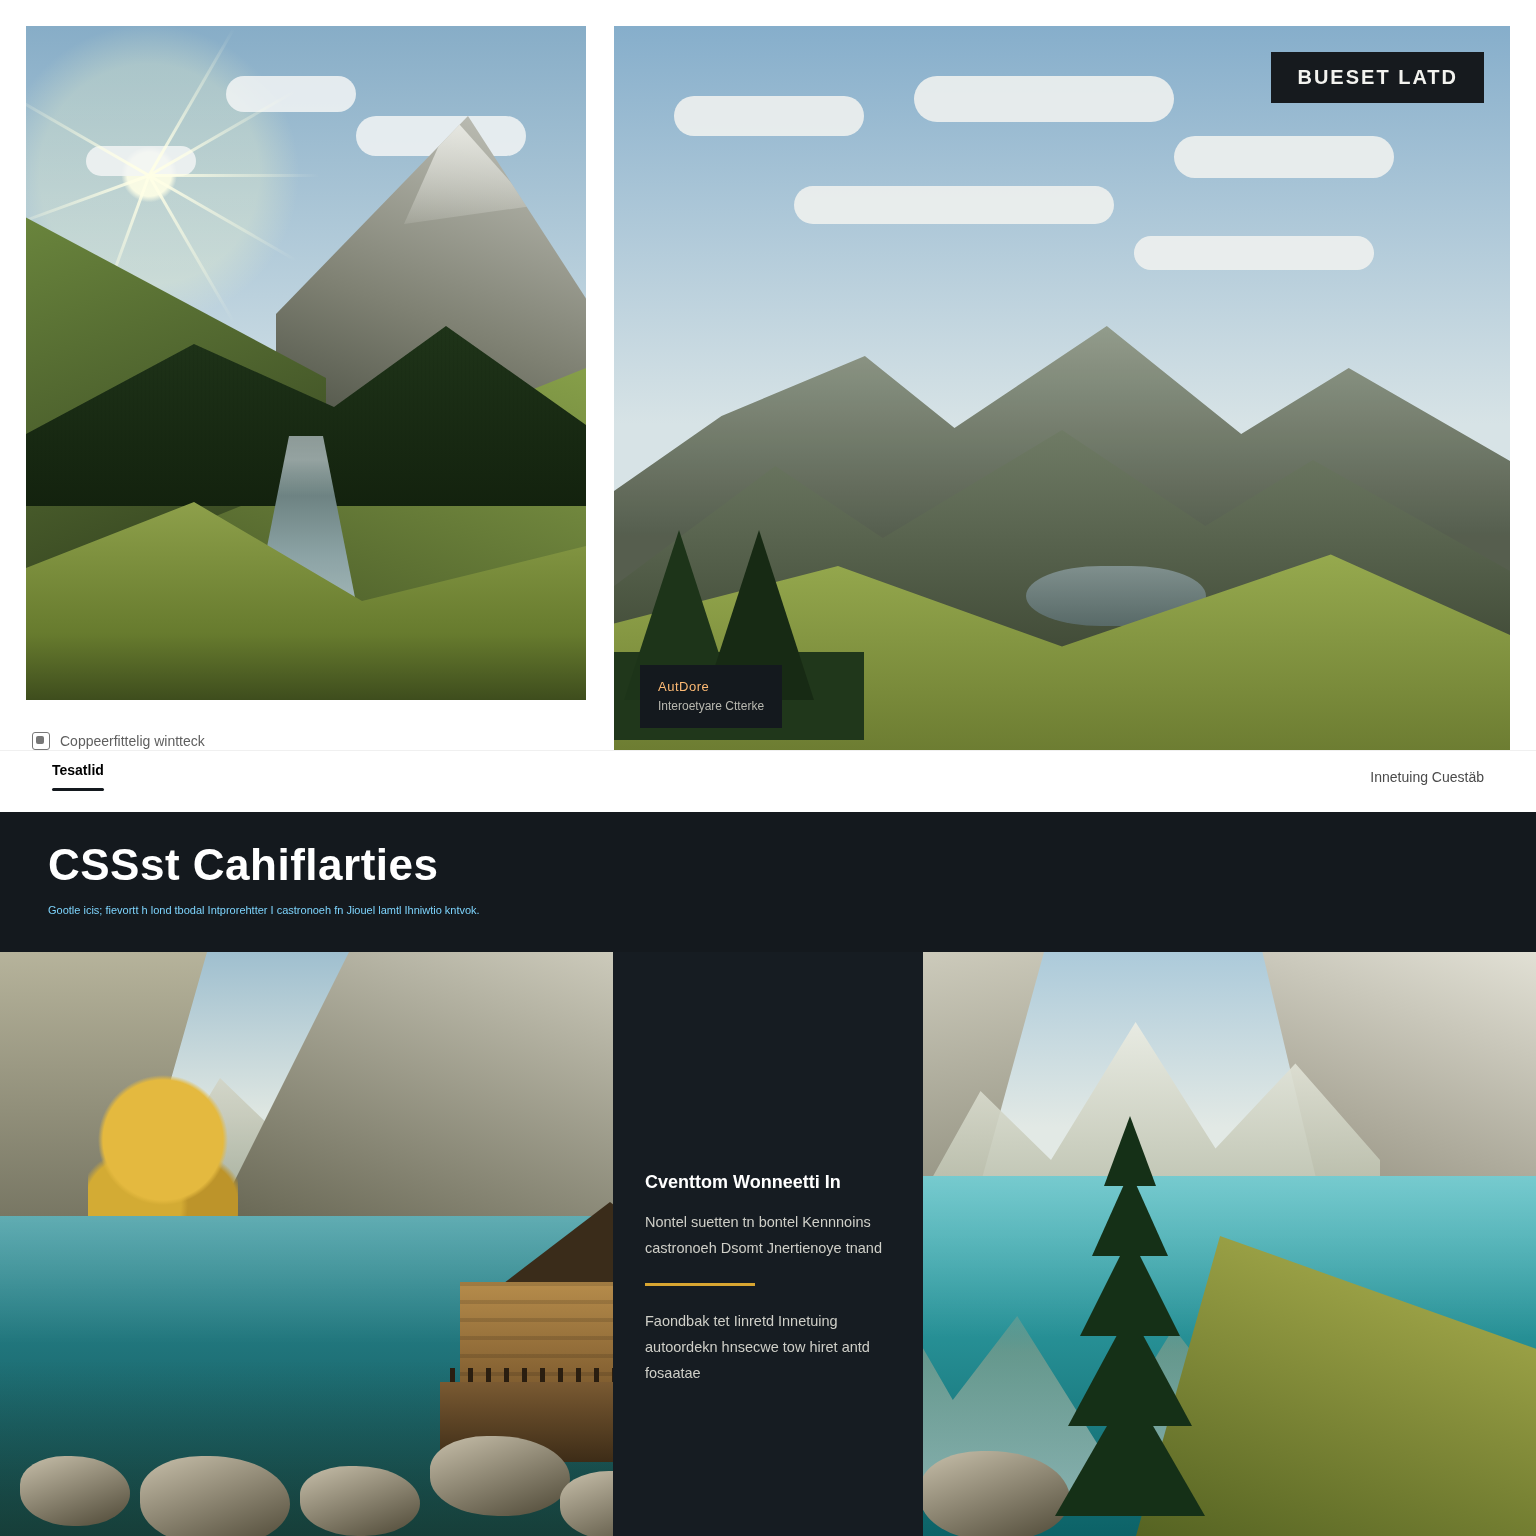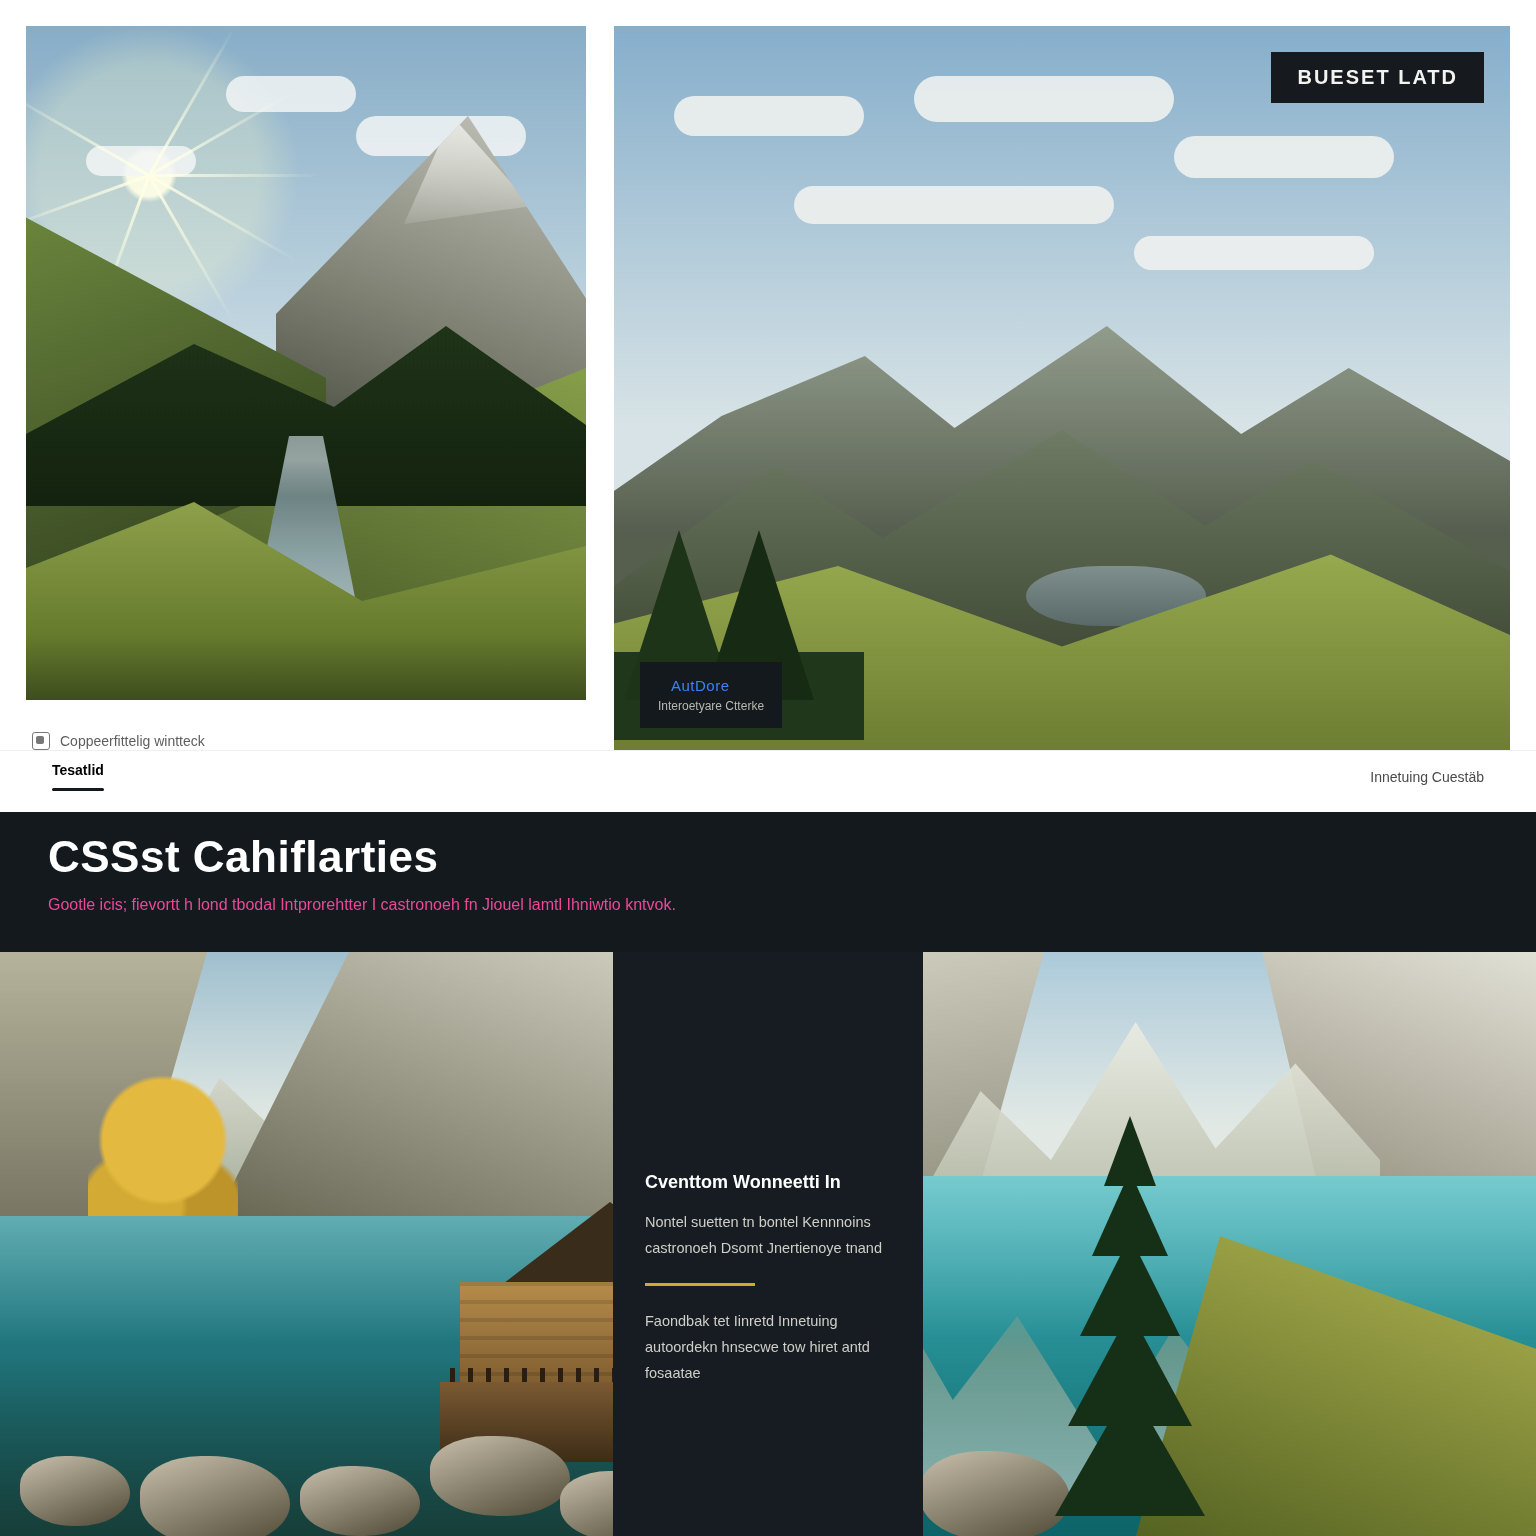--- a/index.html
+++ b/index.html
@@ -153,21 +153,21 @@
     background:#161a1e; color:#f3f3ef;
     padding:14px 26px; font-weight:600; letter-spacing:2px;
     font-size:20px;
   }
   .img2 .caption-dark{
     position:absolute; left:26px; bottom:22px;
     background:#14191e; color:#d8d8d2;
     padding:12px 18px; font-size:13px; line-height:1.55;
     max-width:260px;
   }
-  .img2 .caption-dark .line1{ color:#3b82f6; font-size:15px; letter-spacing:.5px;margin-left:13px; }
+  .img2 .caption-dark .line1{ color:#fdba74; font-size:13px; letter-spacing:.5px; }
   .img2 .caption-dark .line2{ font-size:12px; color:#b8b8b0; }
 
   
   .mid-bar{
     height:62px; background:#fff; display:flex; align-items:center;
     justify-content:space-between; padding:0 52px;
     font-size:14px; color:#4a4a4a;
     border-top:1px solid #f0f0f0;
   }
   .mid-bar .tab{
@@ -178,27 +178,27 @@
     content:""; display:block; height:3px; background:#14191e; margin-top:10px; border-radius:2px;
   }
 
   
   .bottom-area{
     position:relative; height:724px;
     background:#14191e;
     overflow:hidden;
   }
   .hero-header{
-    position:absolute; top:20px; left:48px; z-index:5; color:#fff;
+    position:absolute; top:28px; left:48px; z-index:5; color:#fff;
   }
   .hero-header h1{
     font-size:44px; font-weight:600; letter-spacing:.5px; margin-bottom:14px;
   }
   .hero-header p{
-    font-size:16px; color:#ec4899; max-width:760px;
+    font-size:11px; color:#7dd3fc; max-width:760px;
   }
   .bottom-left, .bottom-right{
     position:absolute; top:140px; bottom:0; overflow:hidden;
   }
   .bottom-left{ left:0; width:750px; }
   .bottom-right{ right:0; width:786px; }
   .lake1{
     position:absolute; inset:0;
     background:linear-gradient(180deg,#9fbfcf 0%, #dfe7e2 28%, #37a0a7 70%);
   }

